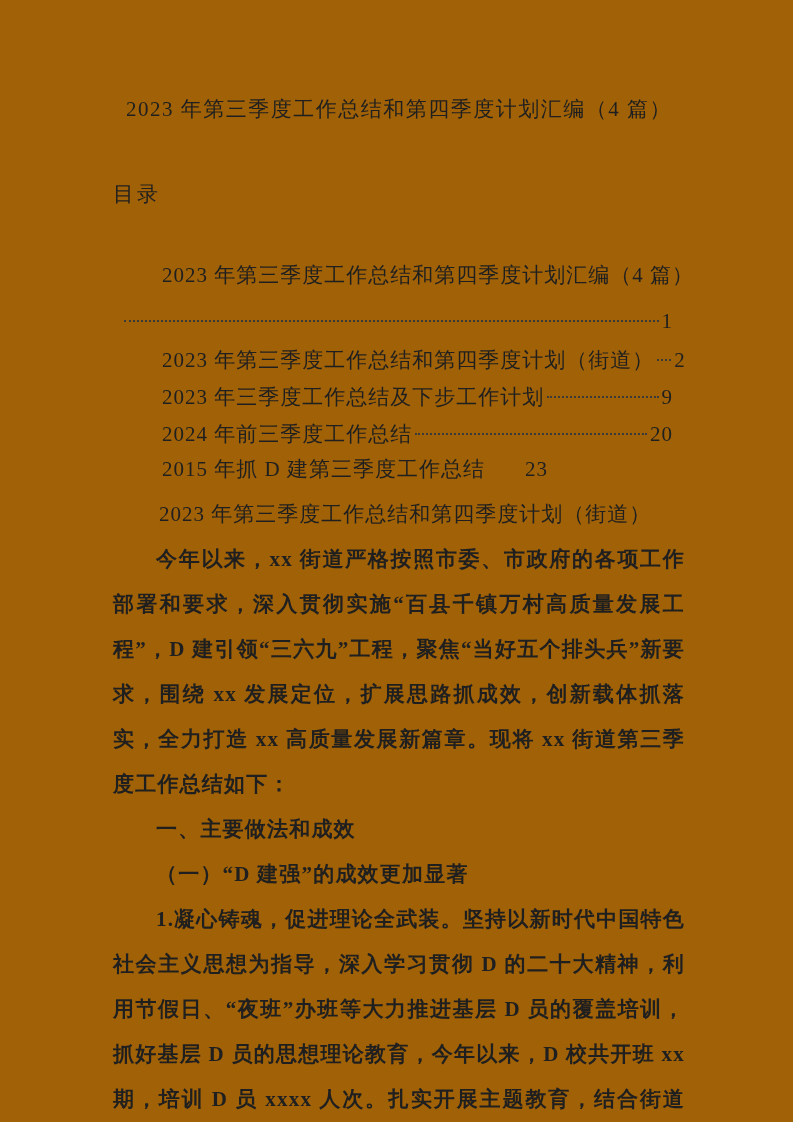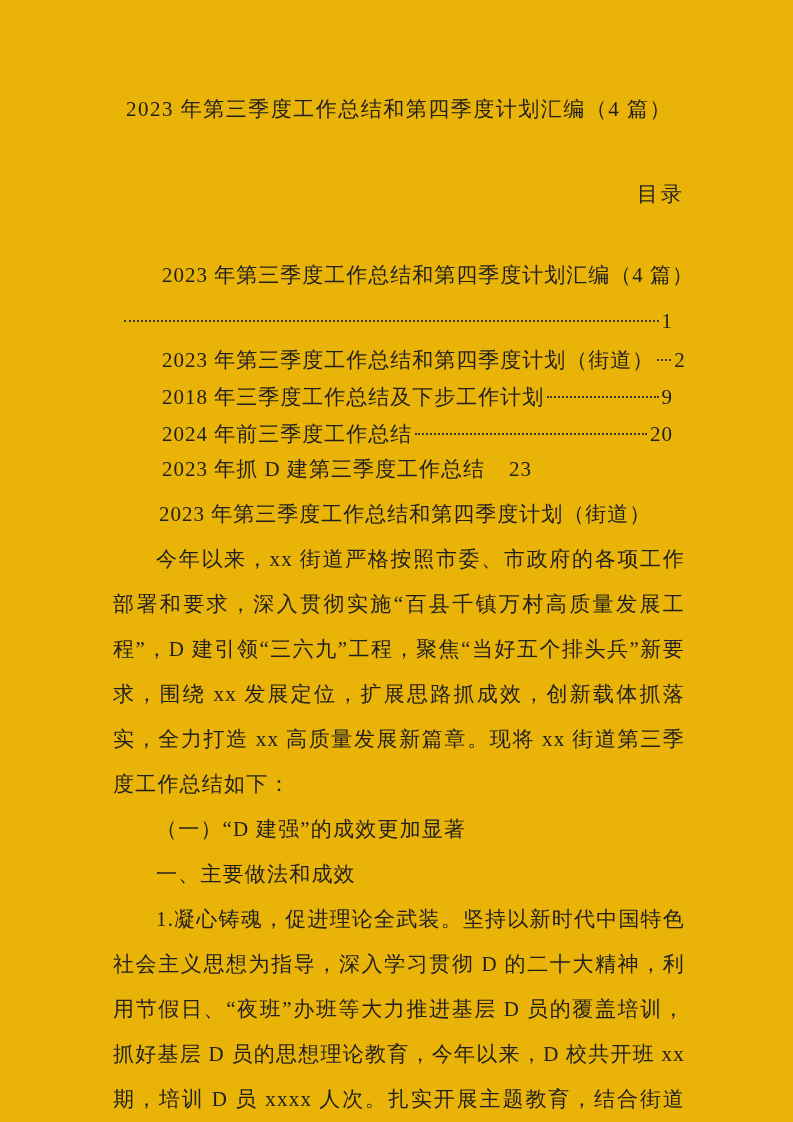--- a/index.html
+++ b/index.html
@@ -12,34 +12,34 @@
     height: 1122px;
     overflow: hidden;
     font-family: "Liberation Serif", "DejaVu Serif", serif;
     color: #1f1f1f;
   }
   .page {
     box-sizing: border-box;
     width: 793px;
     height: 1122px;
     padding: 92px 108px 40px 113px;
-    background: #eab308;
+    background: #a16207;
   }
   
   .doc-title {
     text-align: center;
     font-size: 21px;
     letter-spacing: 1.5px;
     line-height: 34px;
     white-space: nowrap;
   }
   
   .toc-heading {
     margin-top: 54px;
-    text-align: right;
+    text-align: left;
     font-size: 21px;
     letter-spacing: 3px;
     line-height: 28px;
   }
   
   .toc {
     margin-top: 48px;
     font-size: 21px;
     letter-spacing: 1px;
   }
@@ -67,21 +67,21 @@
     flex: 1;
     min-width: 14px;
     border-bottom: 2px dotted #3a3a3a;
     margin: 0 3px;
     transform: translateY(-6px);
   }
   .toc-page {
     white-space: nowrap;
   }
   .toc-row.no-leader .toc-page {
-    margin-left: 24px;
+    margin-left: 40px;
   }
   .toc-row.tight {
     line-height: 32px;
   }
   
   .section-heading {
     margin-top: 8px;
     padding-left: 46px;
     font-size: 21px;
     letter-spacing: 1px;
@@ -92,20 +92,21 @@
   .body-text {
     margin-top: 2px;
   }
   .body-text p {
     margin: 0;
     font-size: 21px;
     line-height: 45px;
     letter-spacing: 1.2px;
     text-align: justify;
     text-indent: 43px;
+    font-weight: bold;
   }
 </style>
 </head>
 <body>
 
 <div class="page">
 
   <div class="doc-title">2023 年第三季度工作总结和第四季度计划汇编（4 篇）</div>
 
   <div class="toc-heading">目录</div>
@@ -118,40 +119,40 @@
       <span class="toc-page">1</span>
     </div>
 
     <div class="toc-row">
       <span class="toc-title">2023 年第三季度工作总结和第四季度计划（街道）</span>
       <span class="leader"></span>
       <span class="toc-page">2</span>
     </div>
 
     <div class="toc-row">
-      <span class="toc-title">2018 年三季度工作总结及下步工作计划</span>
+      <span class="toc-title">2023 年三季度工作总结及下步工作计划</span>
       <span class="leader"></span>
       <span class="toc-page">9</span>
     </div>
 
     <div class="toc-row">
       <span class="toc-title">2024 年前三季度工作总结</span>
       <span class="leader"></span>
       <span class="toc-page">20</span>
     </div>
 
     <div class="toc-row no-leader tight">
-      <span class="toc-title">2023 年抓 D 建第三季度工作总结</span>
+      <span class="toc-title">2015 年抓 D 建第三季度工作总结</span>
       <span class="toc-page">23</span>
     </div>
 
   </div>
 
   <div class="section-heading">2023 年第三季度工作总结和第四季度计划（街道）</div>
 
   <div class="body-text">
     <p>今年以来，xx 街道严格按照市委、市政府的各项工作部署和要求，深入贯彻实施“百县千镇万村高质量发展工程”，D 建引领“三六九”工程，聚焦“当好五个排头兵”新要求，围绕 xx 发展定位，扩展思路抓成效，创新载体抓落实，全力打造 xx 高质量发展新篇章。现将 xx 街道第三季度工作总结如下：</p>
+    <p>一、主要做法和成效</p>
     <p>（一）“D 建强”的成效更加显著</p>
-    <p>一、主要做法和成效</p>
     <p>1.凝心铸魂，促进理论全武装。坚持以新时代中国特色社会主义思想为指导，深入学习贯彻 D 的二十大精神，利用节假日、“夜班”办班等大力推进基层 D 员的覆盖培训，抓好基层 D 员的思想理论教育，今年以来，D 校共开班 xx 期，培训 D 员 xxxx 人次。扎实开展主题教育，结合街道实际情况，</p>
   </div>
 
 </div>
 
 </body></html>

